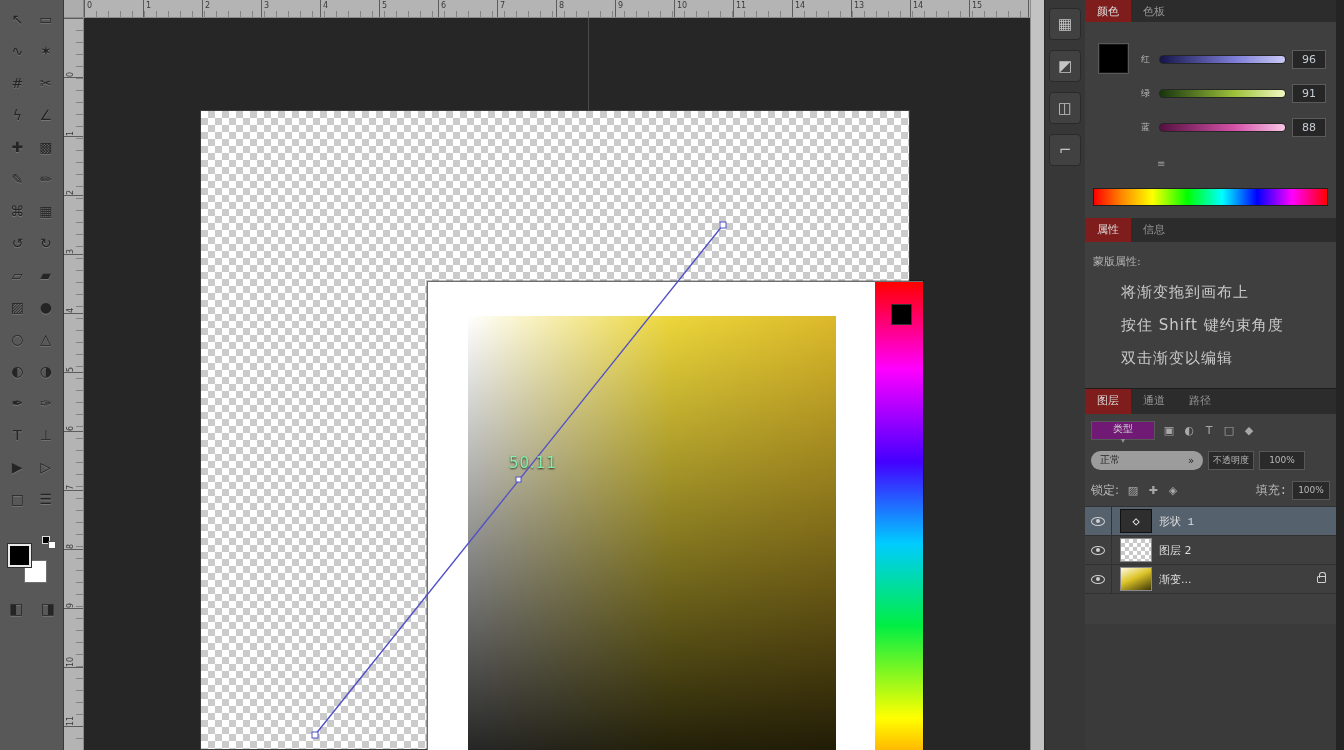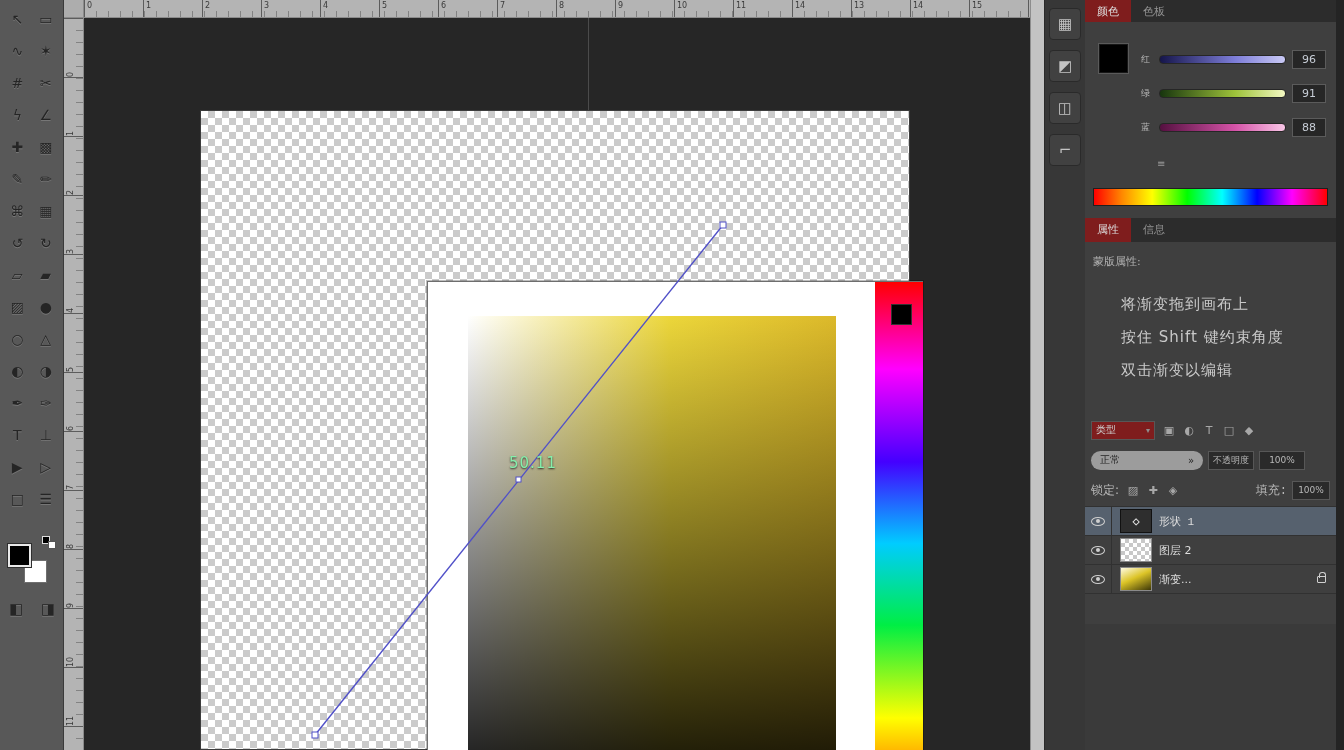--- a/index.html
+++ b/index.html
@@ -79,29 +79,29 @@
   .slider-label { width:12px; font-size:9px; color:#b8b8b8; }
   .slider-track { flex:1; height:9px; border-radius:4px; border:1px solid #262626; cursor:pointer; }
   .slider-value { width:34px; height:19px; background:#262626; border:1px solid #5b5b5b;
     color:#c7cdd6; font-size:11px; text-align:center; line-height:17px; }
   .mid-icon { position:absolute; left:72px; top:136px; color:#999; font-size:10px; }
   .spectrum-bar { position:absolute; left:8px; right:8px; top:166px; height:18px; border:1px solid #1f1f1f; cursor:crosshair; }
 
   .props-tabs { position:absolute; top:218px; left:0; width:100%; height:24px; background:#2c2c2c; display:flex; }
   .props-content { position:absolute; top:242px; left:0; width:100%; height:146px; }
   .props-heading { position:absolute; left:8px; top:12px; font-size:11px; color:#b2b2b2; }
-  .props-lines { position:absolute; left:0; top:46px; width:100%; }
+  .props-lines { position:absolute; left:0; top:34px; width:100%; }
   .props-lines div { padding-left:36px; line-height:33px; font-size:15px; color:#c9c9c9; letter-spacing:1px; }
 
   .layers-tabs { position:absolute; top:388px; left:0; width:100%; height:26px; background:#2c2c2c; display:flex; border-top:1px solid #1d1d1d; }
 
   .layers-ctl { position:absolute; left:0; width:100%; height:28px; display:flex; align-items:center; padding:0 6px; gap:5px; }
   .rowA { top:416px; } .rowB { top:446px; } .rowC { top:476px; }
-  .combo { width:64px; height:19px; background:#7f1d1d; border:1px solid #575757; color:#cccccc;
-    font-size:10px; display:flex; align-items:center; justify-content:space-between; padding:0 4px; cursor:pointer; }
+  .combo { width:64px; height:19px; background:#701a75; border:1px solid #575757; color:#cccccc;
+    font-size:10px; display:flex; align-items:center; justify-content:space-between; padding:0 4px; cursor:pointer;flex-direction:column; }
   .combo .caret { color:#8f8f8f; font-size:8px; }
   .ctl-icon { width:18px; text-align:center; color:#a8a8a8; font-size:11px; cursor:pointer; }
   .pill { width:112px; height:19px; background:#9c9c9c; border-radius:10px; color:#242424;
     font-size:10px; display:flex; align-items:center; justify-content:space-between; padding:0 9px; cursor:pointer; }
   .dark-box { min-width:46px; height:19px; background:#2a2a2a; border:1px solid #575757;
     color:#b8b8b8; font-size:9px; line-height:17px; text-align:center; padding:0 4px; cursor:pointer; }
   .ctl-label { font-size:12px; color:#b8b8b8;text-align:right; }
   .fill-value { margin-left:auto;font-family:Liberation Mono, monospace; }
 
   .layers-list { position:absolute; top:506px; left:0; width:100%; border-top:1px solid #313131; }
@@ -400,20 +400,28 @@
   <div class="props-content">
     <div class="props-heading">蒙版属性:</div>
     <div class="props-lines">
 
     <div>将渐变拖到画布上</div>
         <div>按住 Shift 键约束角度</div>
         <div>双击渐变以编辑</div>
       </div>
   </div>
 
+  <div class="layers-tabs">
+
+      <span class="ptab active">图层</span>
+
+      <span class="ptab">通道</span>
+
+      <span class="ptab">路径</span>
+    </div>
 
   <div class="layers-ctl rowA">
     <div class="combo">
       <span>类型</span>
       <span class="caret">▾</span>
     </div>
     <span style="display:flex;gap:2px;">
 
         <span class="ctl-icon">▣</span>
 

